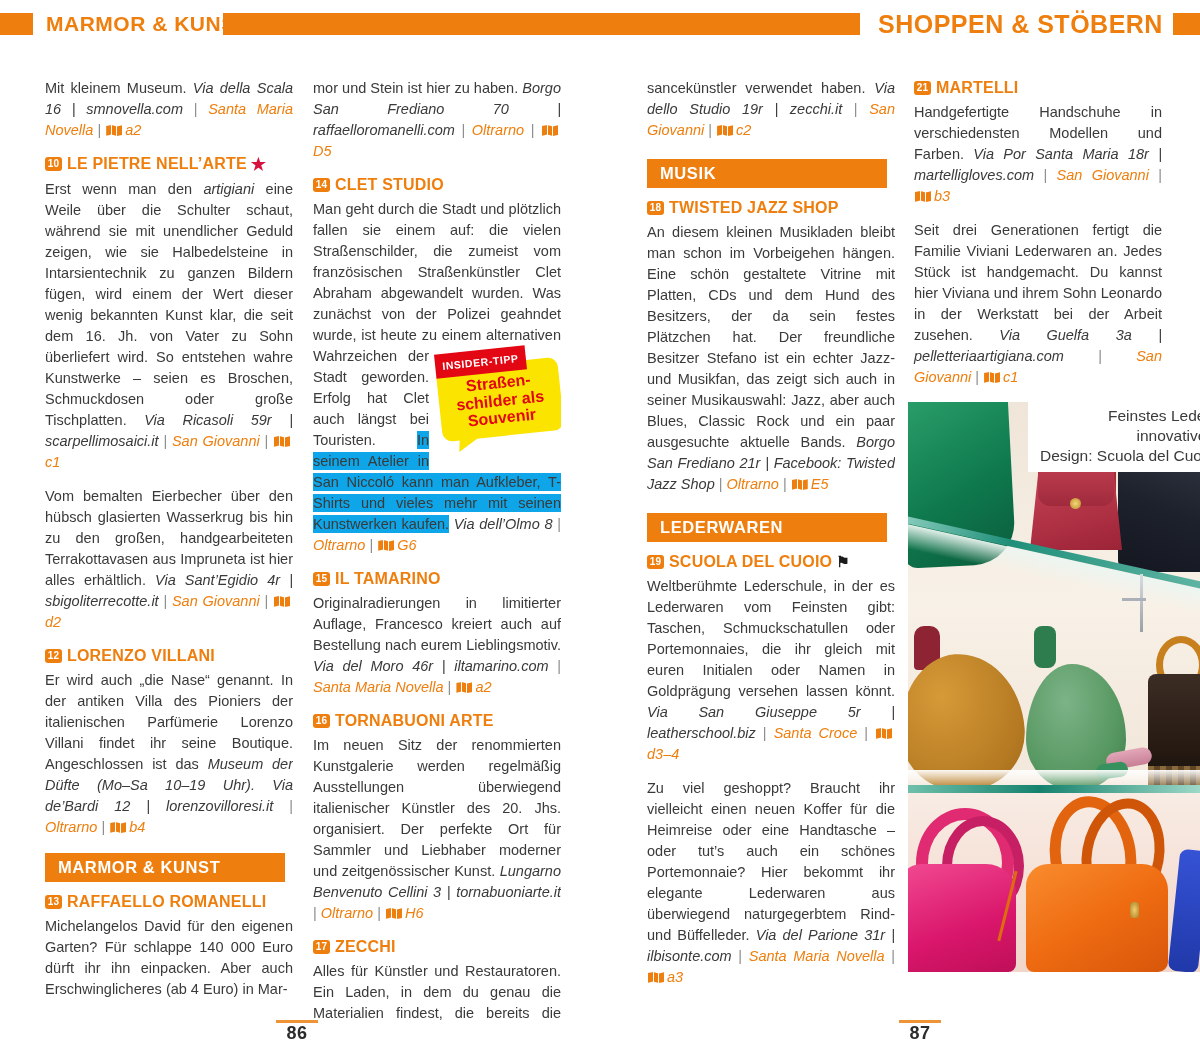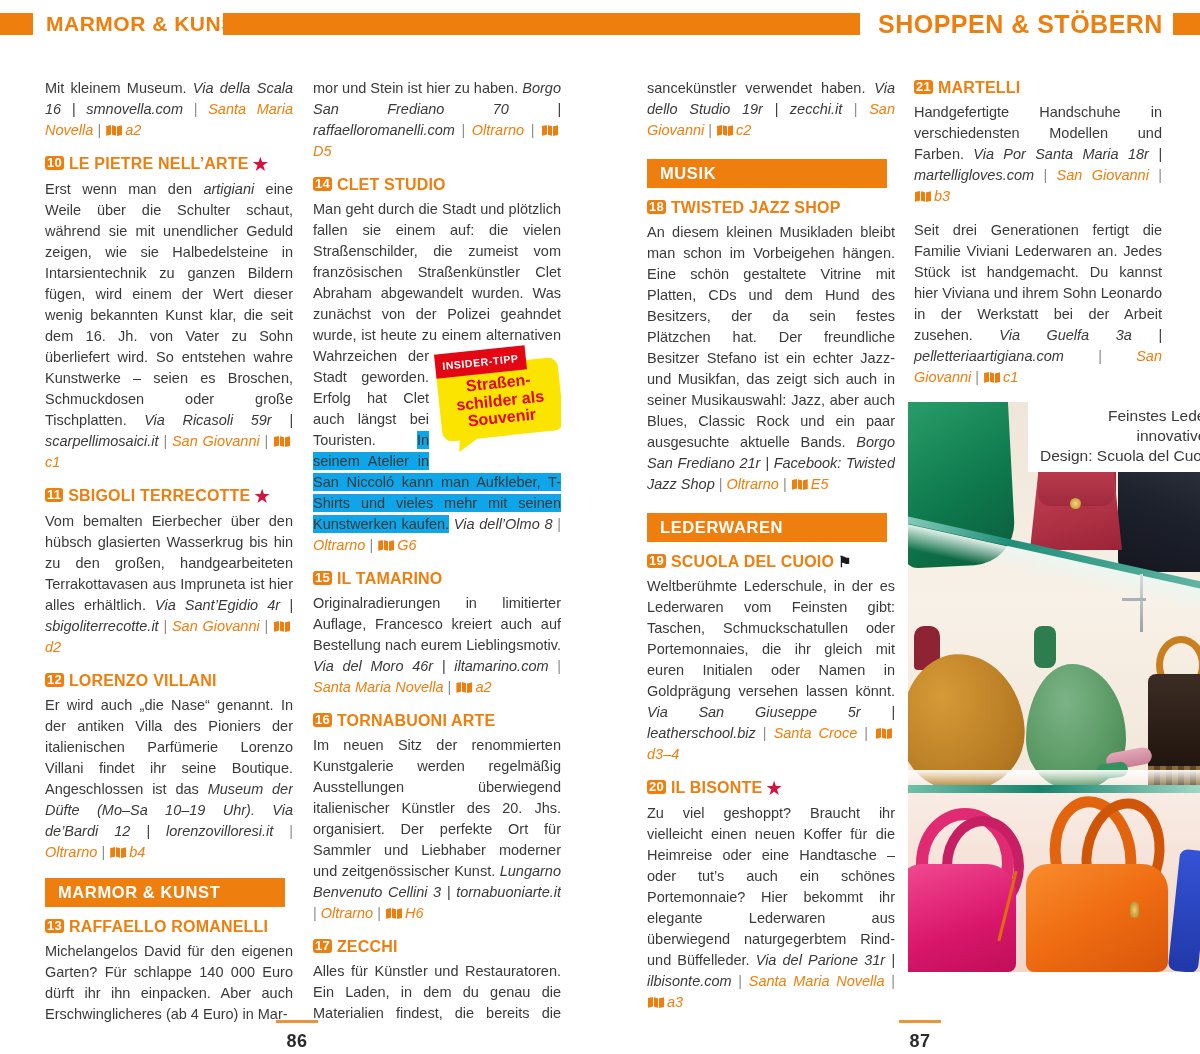--- a/index.html
+++ b/index.html
@@ -17,21 +17,21 @@
   .hdr-title.right{left:878px;font-size:25px;letter-spacing:0.5px;}
   
   .columns{position:absolute;top:78px;left:45px;display:flex;align-items:flex-start;}
   .col{width:248px;height:947px;overflow:hidden;}
   .col.c2{margin-left:20px;}
   .col.c3{margin-left:86px;}
   .col.c4{margin-left:19px;overflow:visible;}
   p.body{margin:0;font-size:14.5px;line-height:21px;text-align:justify;}
   .entry{margin-top:13px;}
   .entry-title{margin:0 0 4px 0;color:#ee7f0e;font-size:16px;line-height:20px;font-weight:bold;letter-spacing:0.2px;}
-  .num{display:inline-block;background:#ee7f0e;color:#fff;font-size:13px;font-weight:bold;
+  .num{display:inline-block;background:#ee7f0e;color:#fff;font-size:10px;font-weight:bold;
        min-width:13px;height:14px;line-height:14px;text-align:center;padding:0 2px;border-radius:3px;
        margin-right:5px;vertical-align:2px;}
   .star-icon{color:#d6113d;font-size:17px;margin-left:4px;vertical-align:-1px;}
   .flag-icon{color:#1a1a1a;font-size:15px;margin-left:4px;}
   .section-header{background:#ee7f0e;color:#fff;font-weight:bold;font-size:16.5px;letter-spacing:0.6px;
                   padding:5px 0 5px 13px;margin:15px 8px 10px 0;}
   
   .it{font-style:italic;}
   .q{font-style:italic;color:#ee7f0e;}
   .grid{font-style:italic;color:#ee7f0e;}
@@ -106,21 +106,21 @@
   .or-body{left:118px;top:462px;width:142px;height:108px;border-radius:22px 26px 10px 8px;
       background:linear-gradient(150deg,#f98c2e,#ef6c12 50%,#d8560a);}
   .or-zip{left:222px;top:500px;width:9px;height:16px;background:radial-gradient(#f2cf6f,#ab7d22);border-radius:3px;}
   .blue-item{left:266px;top:448px;width:30px;height:122px;border-radius:8px;transform:rotate(6deg);
       background:linear-gradient(#3653d6,#2038a8);}
   .caption{position:absolute;top:0;right:38px;width:178px;background:#fff;padding:4px 8px 6px;
       font-size:15.5px;line-height:20px;text-align:right;color:#3a3a39;}
   
   .pagefoot{position:absolute;top:1020px;width:56px;text-align:center;}
   .pagefoot .rule{width:42px;height:3px;background:#ee9336;margin:0 auto;}
-  .pagefoot .pn{margin-top:8px;font-size:18px;font-weight:bold;color:#2b2b2a;letter-spacing:0.5px;}
+  .pagefoot .pn{margin-top:0;font-size:18px;font-weight:bold;color:#2b2b2a;letter-spacing:0.5px;}
   .pagefoot.left{left:269px;}
   .pagefoot.right{left:892px;}
 </style>
 </head>
 <body>
 
 <div>
 
   <div class="hdr-sq left"></div>
   <div class="hdr-title left">MARMOR &amp; KUNST</div>
@@ -132,21 +132,20 @@
 
     <div class="col c1">
       <p class="body"><span>Mit kleinem Museum. </span><span class="it">Via della Scala 16 | smnovella.com</span><span class="sep"> | </span><span class="q">Santa Maria Novella</span><span class="sep"> | </span><span class="map-icon"></span><span class="grid">a2</span></p>
 
       <div class="entry">
         <h3 class="entry-title"><span class="num">10</span><span>LE PIETRE NELL’ARTE</span><span class="star-icon">★</span></h3>
         <p class="body"><span>Erst wenn man den </span><span class="it">artigiani</span><span> eine Weile über die Schulter schaut, während sie mit unendlicher Geduld zeigen, wie sie Halbedelsteine in Intarsientechnik zu ganzen Bildern fügen, wird einem der Wert dieser wenig bekannten Kunst klar, die seit dem 16. Jh. von Vater zu Sohn überliefert wird. So entstehen wahre Kunstwerke – seien es Broschen, Schmuckdosen oder große Tischplatten. </span><span class="it">Via Ricasoli 59r | scarpellimosaici.it</span><span class="sep"> | </span><span class="q">San Giovanni</span><span class="sep"> | </span><span class="map-icon"></span><span class="grid">c1</span></p>
       </div>
 
       <div class="entry">
-        <h3 class="entry-title"><span class="num">11</span><span>SBIGOLI TERRECOTTE</span><span class="star-icon">★</span></h3>
         <p class="body"><span>Vom bemalten Eierbecher über den hübsch glasierten Wasserkrug bis hin zu den großen, handgearbeiteten Terrakottavasen aus Impruneta ist hier alles erhältlich. </span><span class="it">Via Sant’Egidio 4r | sbigoliterrecotte.it</span><span class="sep"> | </span><span class="q">San Giovanni</span><span class="sep"> | </span><span class="map-icon"></span><span class="grid">d2</span></p>
       </div>
 
       <div class="entry">
         <h3 class="entry-title"><span class="num">12</span><span>LORENZO VILLANI</span></h3>
         <p class="body"><span>Er wird auch „die Nase“ genannt. In der antiken Villa des Pioniers der italienischen Parfümerie Lorenzo Villani findet ihr seine Boutique. Angeschlossen ist das </span><span class="it">Museum der Düfte (Mo–Sa 10–19 Uhr). Via de’Bardi 12 | lorenzovilloresi.it</span><span class="sep"> | </span><span class="q">Oltrarno</span><span class="sep"> | </span><span class="map-icon"></span><span class="grid">b4</span></p>
       </div>
 
       <div class="section-header"><span>MARMOR &amp; KUNST</span></div>
 
@@ -199,21 +198,20 @@
       </div>
 
       <div class="section-header" style="margin-top:18px;"><span>LEDERWAREN</span></div>
 
       <div class="entry" style="margin-top:0;">
         <h3 class="entry-title"><span class="num">19</span><span>SCUOLA DEL CUOIO</span><span class="flag-icon">⚑</span></h3>
         <p class="body"><span>Weltberühmte Lederschule, in der es Lederwaren vom Feinsten gibt: Taschen, Schmuckschatullen oder Portemonnaies, die ihr gleich mit euren Initialen oder Namen in Goldprägung versehen lassen könnt. </span><span class="it">Via San Giuseppe 5r | leatherschool.biz</span><span class="sep"> | </span><span class="q">Santa Croce</span><span class="sep"> | </span><span class="map-icon"></span><span class="grid">d3–4</span></p>
       </div>
 
       <div class="entry">
-        <h3 class="entry-title"><span class="num">20</span><span>IL BISONTE</span><span class="star-icon">★</span></h3>
         <p class="body"><span>Zu viel geshoppt? Braucht ihr vielleicht einen neuen Koffer für die Heimreise oder eine Handtasche – oder tut’s auch ein schönes Portemonnaie? Hier bekommt ihr elegante Lederwaren aus überwiegend naturgegerbtem Rind- und Büffelleder. </span><span class="it">Via del Parione 31r | ilbisonte.com</span><span class="sep"> | </span><span class="q">Santa Maria Novella</span><span class="sep"> | </span><span class="map-icon"></span><span class="grid">a3</span></p>
       </div>
     </div>
 
     <div class="col c4">
       <div class="entry" style="margin-top:0;">
         <h3 class="entry-title"><span class="num">21</span><span>MARTELLI</span></h3>
         <p class="body"><span>Handgefertigte Handschuhe in verschiedensten Modellen und Farben. </span><span class="it">Via Por Santa Maria 18r | martelligloves.com</span><span class="sep"> | </span><span class="q">San Giovanni</span><span class="sep"> | </span><span class="map-icon"></span><span class="grid">b3</span></p>
       </div>
 

